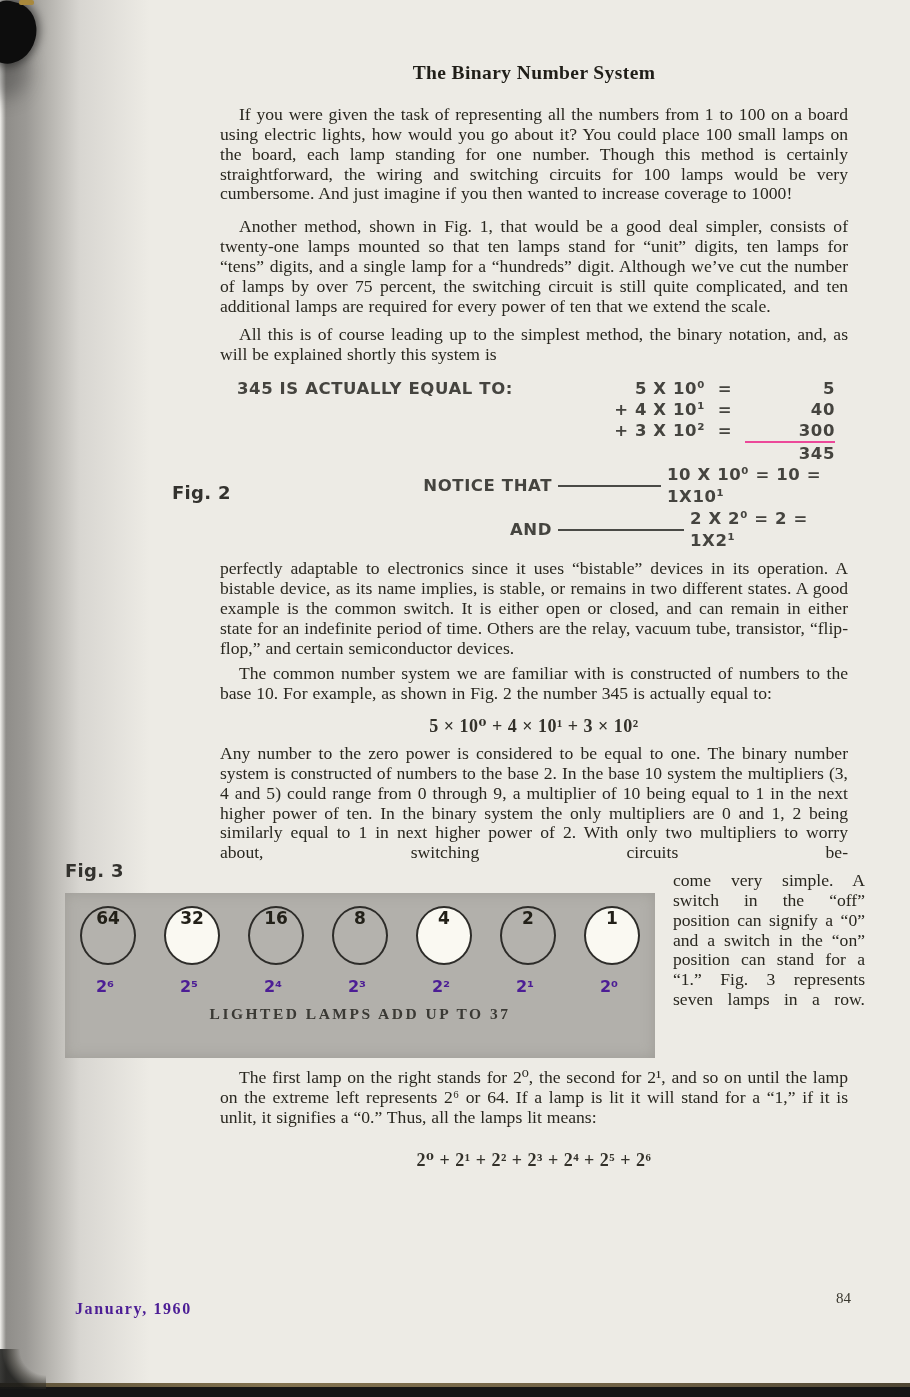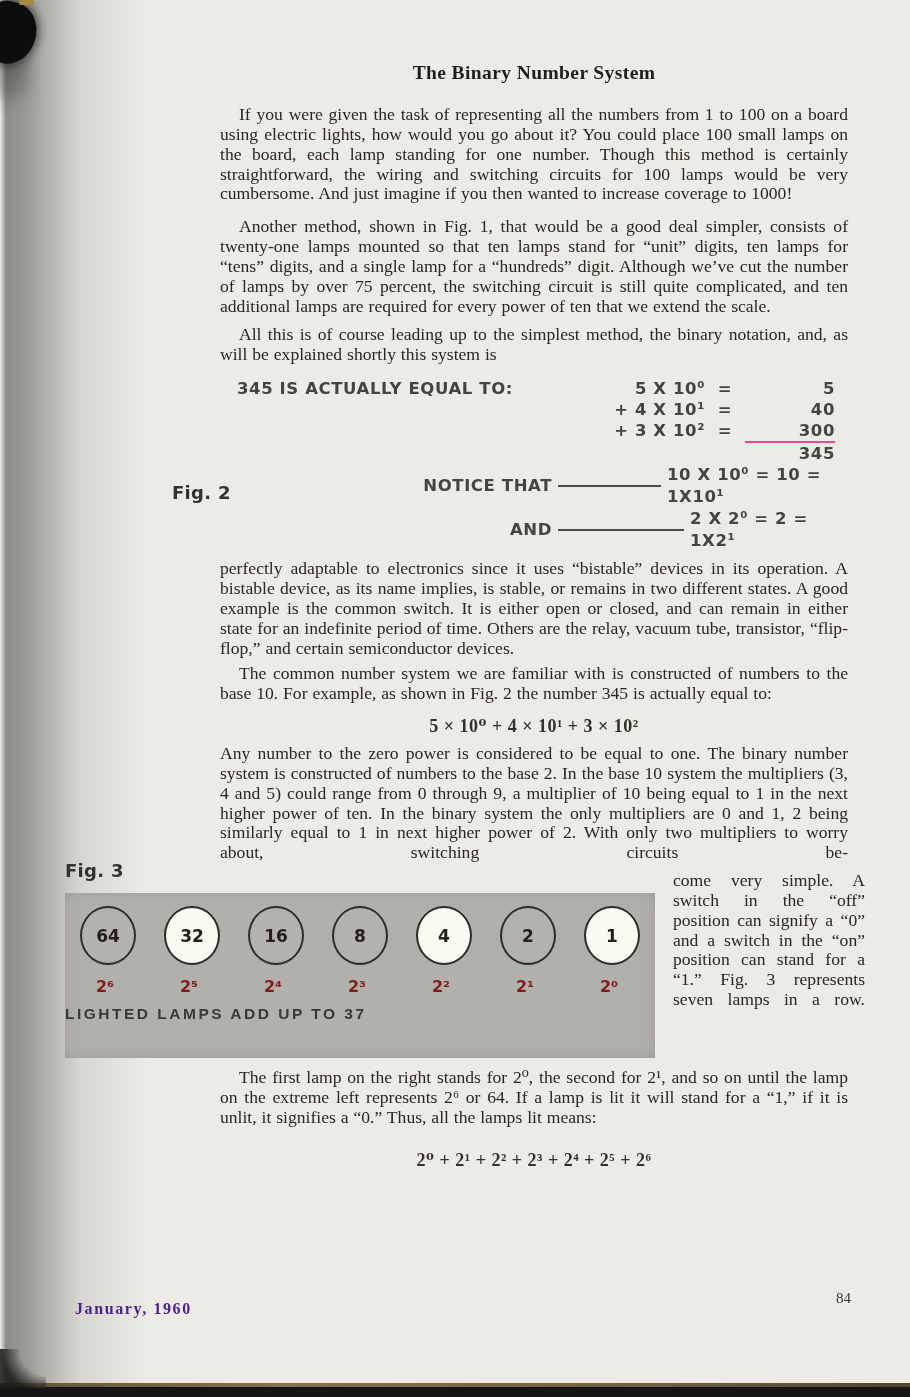--- a/index.html
+++ b/index.html
@@ -95,33 +95,33 @@
   .fig3-label{position:absolute;left:-155px;top:-9px;}
   .panel{
     position:absolute;left:-155px;top:24px;width:590px;height:165px;
     background:#b2b0ab;
     box-shadow:inset 0 0 14px rgba(120,118,112,.35);
   }
   .lamps{display:flex;justify-content:space-evenly;padding-top:13px;}
   .lamp-col{width:82px;display:flex;flex-direction:column;align-items:center;}
   .lamp{
     width:52px;height:55px;border-radius:50%;
-    border:2.5px solid #2d2c29;display:flex;align-items:center;justify-content:center;
+    border:2.5px solid #2d2c29;display:flex;justify-content:center;
     font-family:"DejaVu Sans","Liberation Sans",sans-serif;font-weight:bold;
     font-size:17px;color:#222018;
   }
   .lamp.lit{background:#faf9f2;}
   .lamp.unlit{background:#b4b2ad;}
   .lamp-power{
     margin-top:12px;font-family:"DejaVu Sans","Liberation Sans",sans-serif;
-    font-weight:bold;font-size:16px;color:#7f1d1d;position:relative;left:-3px;
+    font-weight:bold;font-size:16px;color:#4c1d95;position:relative;left:-3px;
   }
   .panel-caption{
-    margin-top:9px;text-align:left;
-    font-family:Liberation Sans, sans-serif;font-weight:bold;
+    margin-top:9px;text-align:center;
+    font-family:Liberation Serif, serif;font-weight:bold;
     font-size:15.5px;letter-spacing:2.5px;color:#3a3934;
   }
   .fig3-right{
     position:absolute;left:453px;top:2px;width:192px;
     text-align:justify;text-align-last:justify;
   }
   
   .footer-left{
     position:absolute;left:75px;top:1300px;
     font-size:16px;font-weight:bold;letter-spacing:1.6px;color:#4c1d95;

